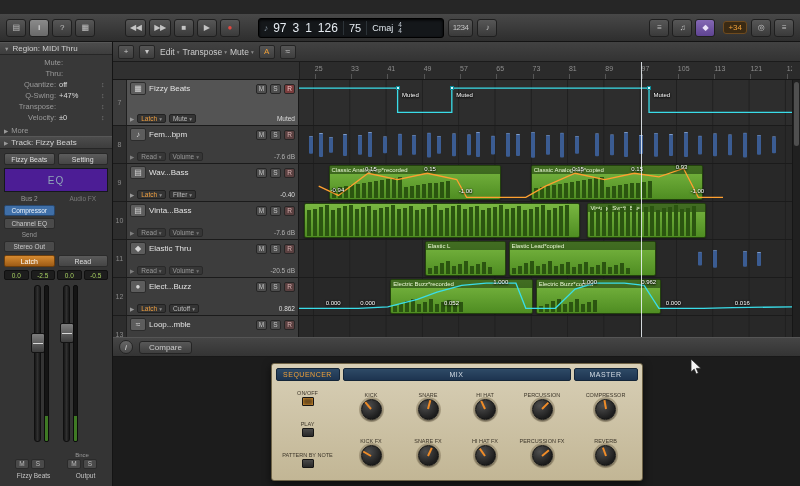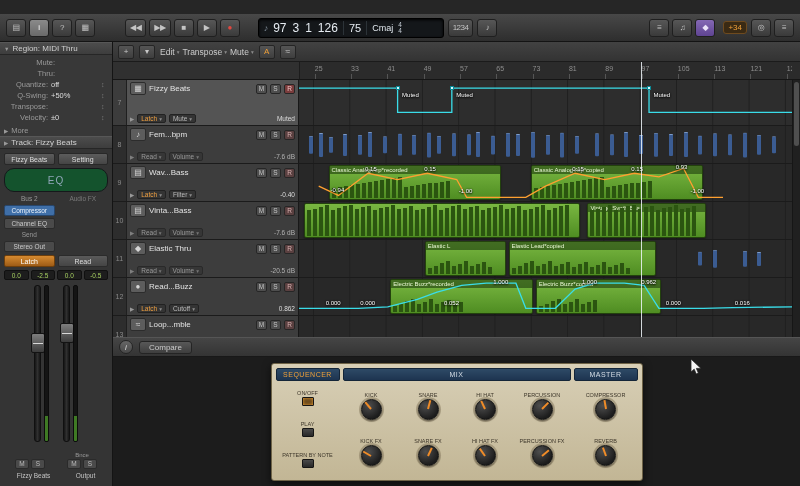--- a/index.html
+++ b/index.html
@@ -31,27 +31,27 @@
 #badge{margin-left:4px;padding:1px 4px;background:#3a2a14;border:1px solid #6e4a1e;border-radius:3px;color:#f0a038;font-size:8px}
 .tspacer{flex:1}
 
 
 #inspector{position:absolute;left:0;top:42px;width:113px;bottom:0;background:#383838;border-right:1px solid #141414;display:flex;flex-direction:column;font-size:8px}
 .ins-header{height:13px;flex:none;background:linear-gradient(#4c4c4c,#3d3d3d);border-top:1px solid #575757;border-bottom:1px solid #262626;color:#d0d0d0;display:flex;align-items:center;gap:3px;padding:0 4px;font-size:8px}
 .disc{font-size:5.5px;color:#999}
 #params{flex:none;padding:2px 0}
 .param-row{height:11px;display:flex;align-items:center;padding:0 4px}
 .p-label{flex:1;text-align:right;color:#9a9a9a;padding-right:3px;font-size:7.5px}
-.p-value{width:50px;color:#ddd;font-size:7.5px}
+.p-value{width:42px;color:#ddd;font-size:7.5px}
 .p-step{width:7px;color:#777;font-size:7px}
 .more-row{height:11px;display:flex;align-items:center;gap:3px;padding:0 4px;color:#9a9a9a;font-size:7.5px}
 #chan{flex:1;display:flex;flex-direction:column;gap:3px;padding:4px;min-height:0;background:#343434}
 .chan-btn-row{display:flex;gap:3px;flex:none}
 .chan-btn{flex:1;height:12px;font-size:7px;background:linear-gradient(#5c5c5c,#454545);border:1px solid #282828;border-radius:2px;color:#ddd;overflow:hidden;white-space:nowrap}
-.eq-box{height:24px;flex:none;background:#14532d;border:1px solid #15181b;border-radius:10px;display:flex;align-items:center;justify-content:center;color:#8fa6b8;font-size:10px;letter-spacing:1px}
+.eq-box{height:24px;flex:none;background:#4c1d95;border:1px solid #15181b;border-radius:0;display:flex;align-items:center;justify-content:center;color:#8fa6b8;font-size:10px;letter-spacing:1px}
 .strip-cols{display:flex;gap:3px;flex:none}
 .scol{flex:1;display:flex;flex-direction:column;gap:2px}
 .tiny{font-size:6.5px;color:#999;text-align:center;height:8px;line-height:8px}
 .tiny.dim{color:#7a7a7a}
 .insert{height:11px;font-size:6.5px;background:#4a4a4a;border:1px solid #2b2b2b;border-radius:2px;color:#ccc;overflow:hidden;white-space:nowrap}
 .insert.blue{background:#3f6fa8;border-color:#27466c;color:#eaf2fa}
 .mode-row{display:flex;gap:3px;flex:none}
 .modebtn{flex:1;height:12px;font-size:7px;border-radius:2px;border:1px solid #2b2b2b;background:linear-gradient(#5a5a5a,#454545);color:#ddd}
 .modebtn.latch{background:linear-gradient(#d68a30,#9e5c16);border-color:#6e3f0c;color:#fff}
 .val-row{display:flex;gap:2px;flex:none}
@@ -214,21 +214,21 @@
           <span class="p-label">Thru:</span>
           <span class="p-value"></span>
         </div>
         <div class="param-row">
           <span class="p-label">Quantize:</span>
           <span class="p-value">off</span>
           <span class="p-step">↕</span>
         </div>
         <div class="param-row">
           <span class="p-label">Q-Swing:</span>
-          <span class="p-value">+50%</span>
+          <span class="p-value">+47%</span>
           <span class="p-step">↕</span>
         </div>
         <div class="param-row">
           <span class="p-label">Transpose:</span>
           <span class="p-value"></span>
           <span class="p-step">↕</span>
         </div>
         <div class="param-row">
           <span class="p-label">Velocity:</span>
           <span class="p-value">±0</span>
@@ -703,21 +703,21 @@
             <span class="abar" style="left: 84%; height: 50%; width: 4px;"></span>
             <span class="abar" style="left: 90%; height: 45%; width: 4px;"></span>
             <span class="abar" style="left: 93%; height: 38%; width: 4px;"></span>
           </div>
         </div>
         <div class="trk lat">
           <div class="gut">12</div>
           <div class="thead">
             <div class="th-r1">
               <span class="ticon">●</span>
-              <span class="tname">Read...Buzz</span>
+              <span class="tname">Elect...Buzz</span>
               <button class="tb tb-m">M</button>
               <button class="tb tb-s">S</button>
               <button class="tb tb-r">R</button>
             </div>
             <div class="th-r2">
               <span class="disc">▶</span>
               <span class="pill latch">
                 <span>Latch</span>
                 <span class="caret">▾</span>
               </span>

